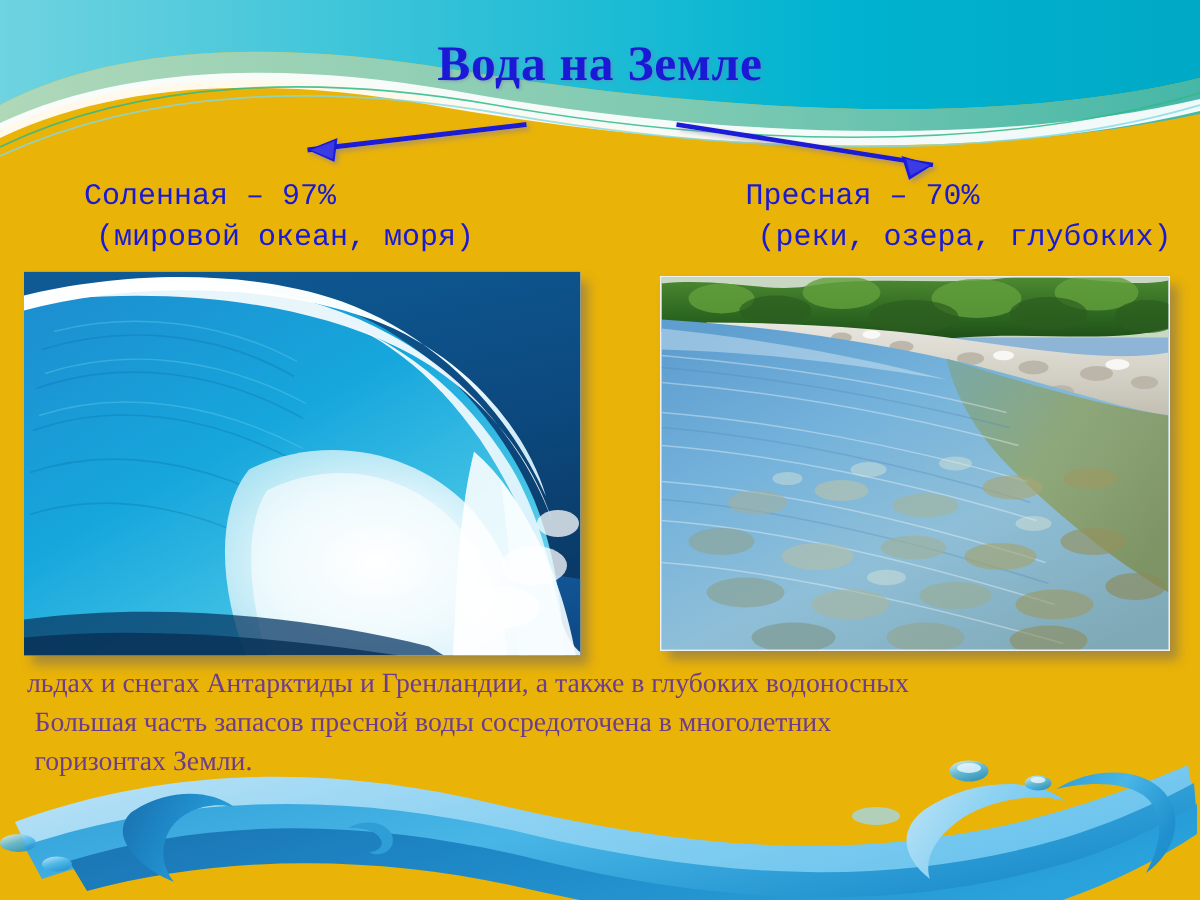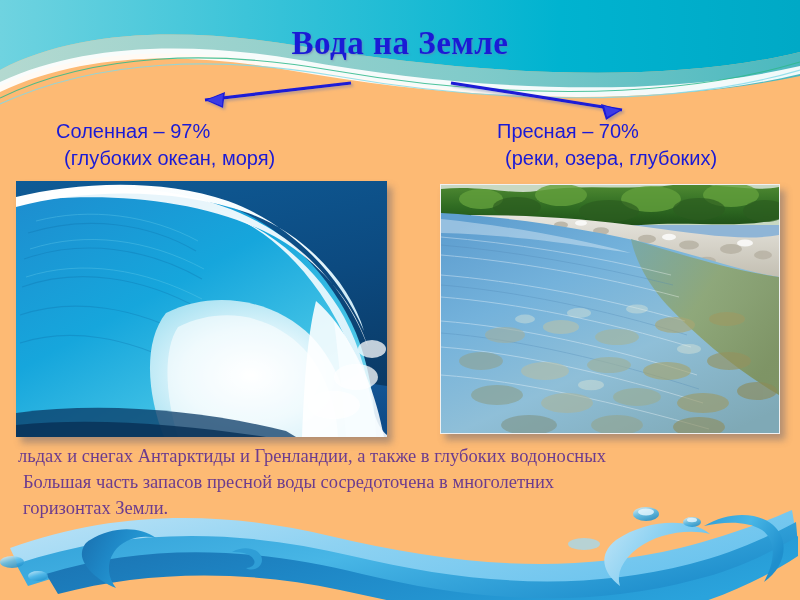--- a/index.html
+++ b/index.html
@@ -9,21 +9,21 @@
   }
   body {
     font-family: "Liberation Serif", "DejaVu Serif", serif;
   }
 
   #slide {
     position: relative;
     width: 800px;
     height: 600px;
     overflow: hidden;
-    background: #fdba74;
+    background: #eab308;
   }
 
   
   .top-deco {
     position: absolute;
     top: 0; left: 0;
     width: 800px;
     height: 130px;
     overflow: hidden;
     pointer-events: none;
@@ -67,21 +67,21 @@
     width: 800px;
     height: 600px;
     z-index: 5;
     pointer-events: none;
   }
 
   
   .label {
     position: absolute;
     color: #1a1ad6;
-    font-family: Liberation Sans, sans-serif;
+    font-family: Liberation Mono, monospace;
     font-size: 20px;
     line-height: 27px;
     white-space: nowrap;
     z-index: 6;
   }
   .label .l1 { display:block; }
   .label .l2 { display:block; padding-left: 8px; }
 
   .label-salt  { left: 56px;  top: 118px; }
   .label-fresh { left: 497px; top: 118px; }
@@ -172,21 +172,21 @@
 
     <g filter="url(#arShadow)">
       <line x1="451" y1="83" x2="622" y2="110" stroke="#1a1ad6" stroke-width="3.2"></line>
       <polygon points="622,110 601,104 606,120" fill="#1a1ad6"></polygon>
       <polygon points="620,110 604,106 607,117" fill="#3a3ae6"></polygon>
     </g>
   </svg>
 
   <div class="label label-salt">
     <span class="l1">Соленная – 97%</span>
-    <span class="l2">(глубоких океан, моря)</span>
+    <span class="l2">(мировой океан, моря)</span>
   </div>
 
   <div class="label label-fresh">
     <span class="l1">Пресная – 70%</span>
     <span class="l2">(реки, озера, глубоких)</span>
   </div>
 
   <div class="photo photo-ocean">
     <svg width="371" height="256" viewBox="0 0 371 256" xmlns="http://www.w3.org/2000/svg">
       <defs>

